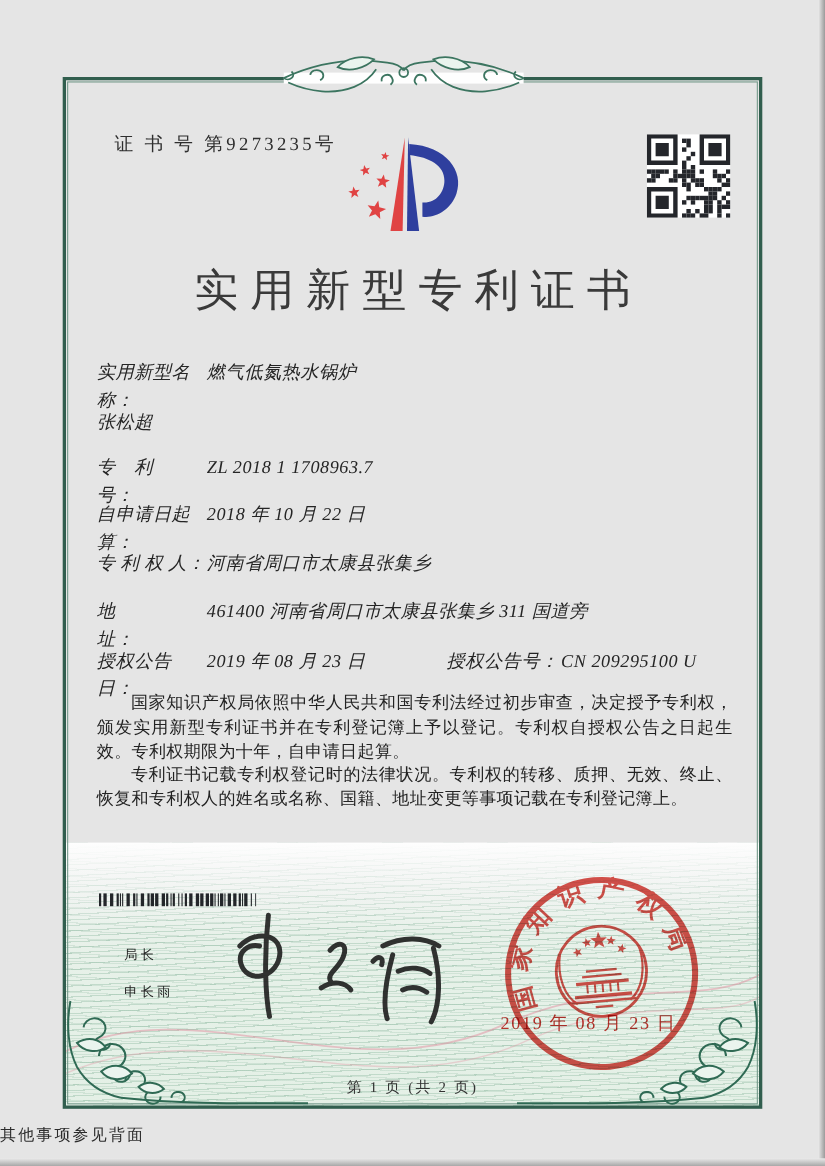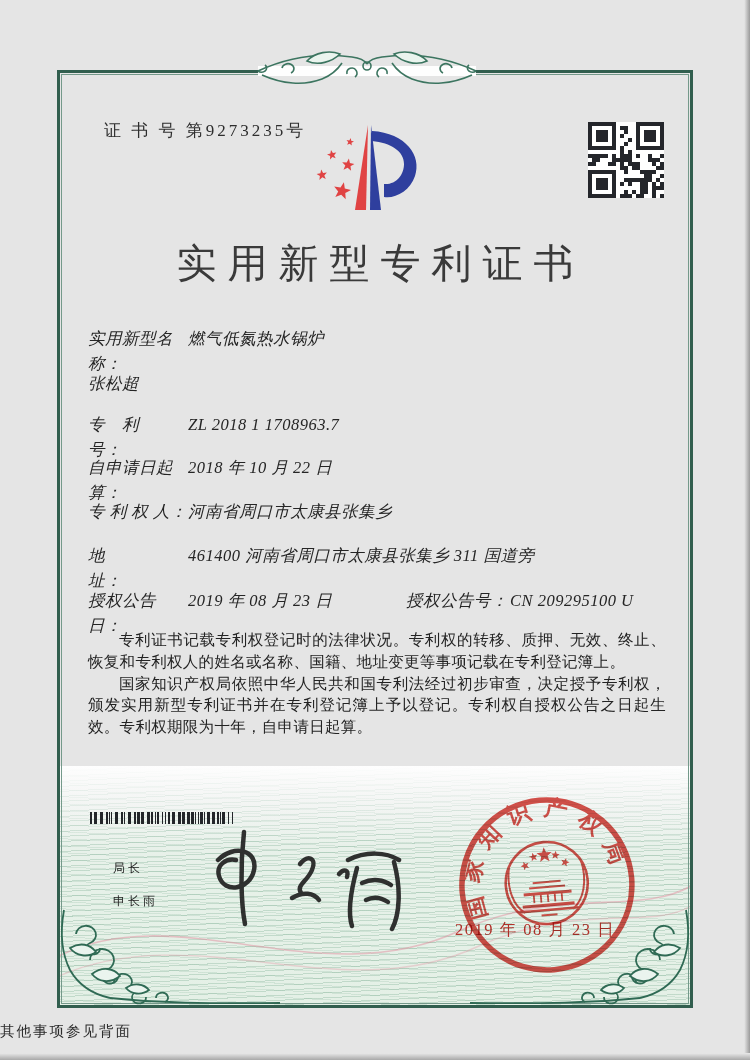--- a/index.html
+++ b/index.html
@@ -262,22 +262,22 @@
   <div class="row" style="top:543px">
     <span class="lbl">地　　　址：</span><span class="val">461400 河南省周口市太康县张集乡 311 国道旁</span>
   </div>
 
   <div class="row" style="top:588px">
     <span class="lbl">授权公告日：</span><span class="val">2019 年 08 月 23 日</span>
     <span class="pair2"><span class="lbl">授权公告号：</span><span class="val">CN 209295100 U</span></span>
   </div>
 
   <div class="body-text">
+    <p>国家知识产权局依照中华人民共和国专利法经过初步审查，决定授予专利权，颁发实用新型专利证书并在专利登记簿上予以登记。专利权自授权公告之日起生效。专利权期限为十年，自申请日起算。</p>
     <p>专利证书记载专利权登记时的法律状况。专利权的转移、质押、无效、终止、恢复和专利权人的姓名或名称、国籍、地址变更等事项记载在专利登记簿上。</p>
-    <p>国家知识产权局依照中华人民共和国专利法经过初步审查，决定授予专利权，颁发实用新型专利证书并在专利登记簿上予以登记。专利权自授权公告之日起生效。专利权期限为十年，自申请日起算。</p>
   </div>
 
   <svg class="barcode" viewBox="0 0 143 12">
     <g id="barcode-bars">
         <rect x="0" y="0" width="2" height="12" fill="#23262a"></rect>
         <rect x="4" y="0" width="3" height="12" fill="#23262a"></rect>
         <rect x="10" y="0" width="3" height="12" fill="#23262a"></rect>
         <rect x="16" y="0" width="2" height="12" fill="#23262a"></rect>
         <rect x="19" y="0" width="1" height="12" fill="#23262a"></rect>
         <rect x="21" y="0" width="1" height="12" fill="#23262a"></rect>
@@ -355,17 +355,18 @@
       <polygon points="86.2,58.6 87.8,61.3 91.0,60.9 88.9,63.3 90.2,66.1 87.3,64.9 85.0,67.0 85.3,63.9 82.5,62.4 85.6,61.7"></polygon>
       <polygon points="109.8,58.6 110.4,61.7 113.5,62.4 110.7,63.9 111.0,67.0 108.7,64.9 105.8,66.1 107.1,63.3 105.0,60.9 108.2,61.3"></polygon>
       <polygon points="119.5,66.8 119.6,69.9 122.5,71.2 119.5,72.2 119.2,75.3 117.4,72.8 114.3,73.5 116.1,70.9 114.5,68.2 117.5,69.2"></polygon>
     </g>
     <text font-size="23" font-weight="bold" fill="#d8453e" style="letter-spacing:11px;font-family:'Liberation Serif',serif;">
       <textPath href="#seal-arc" startOffset="2">国家知识产权局</textPath>
     </text>
   </svg>
   <div class="seal-date">2019 年 08 月 23 日</div>
 
+  <div class="page-info">第 1 页 (共 2 页)</div>
   <div class="back-note">其他事项参见背面</div>
 
   <div class="scan-edge-right"></div>
   <div class="scan-edge-bottom"></div>
 </div>
 
 </body></html>

